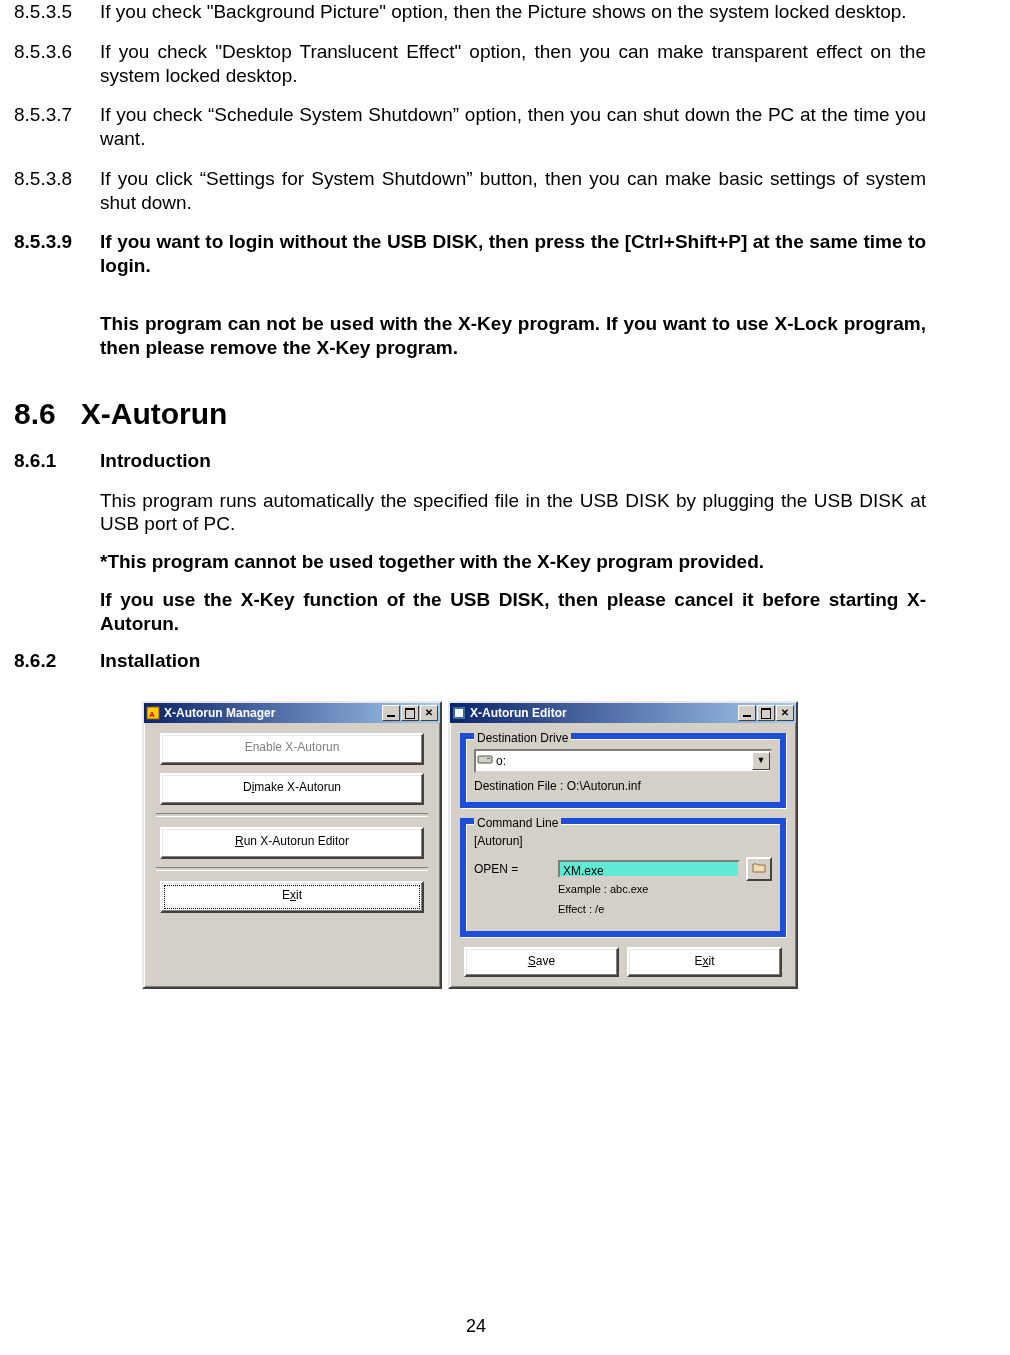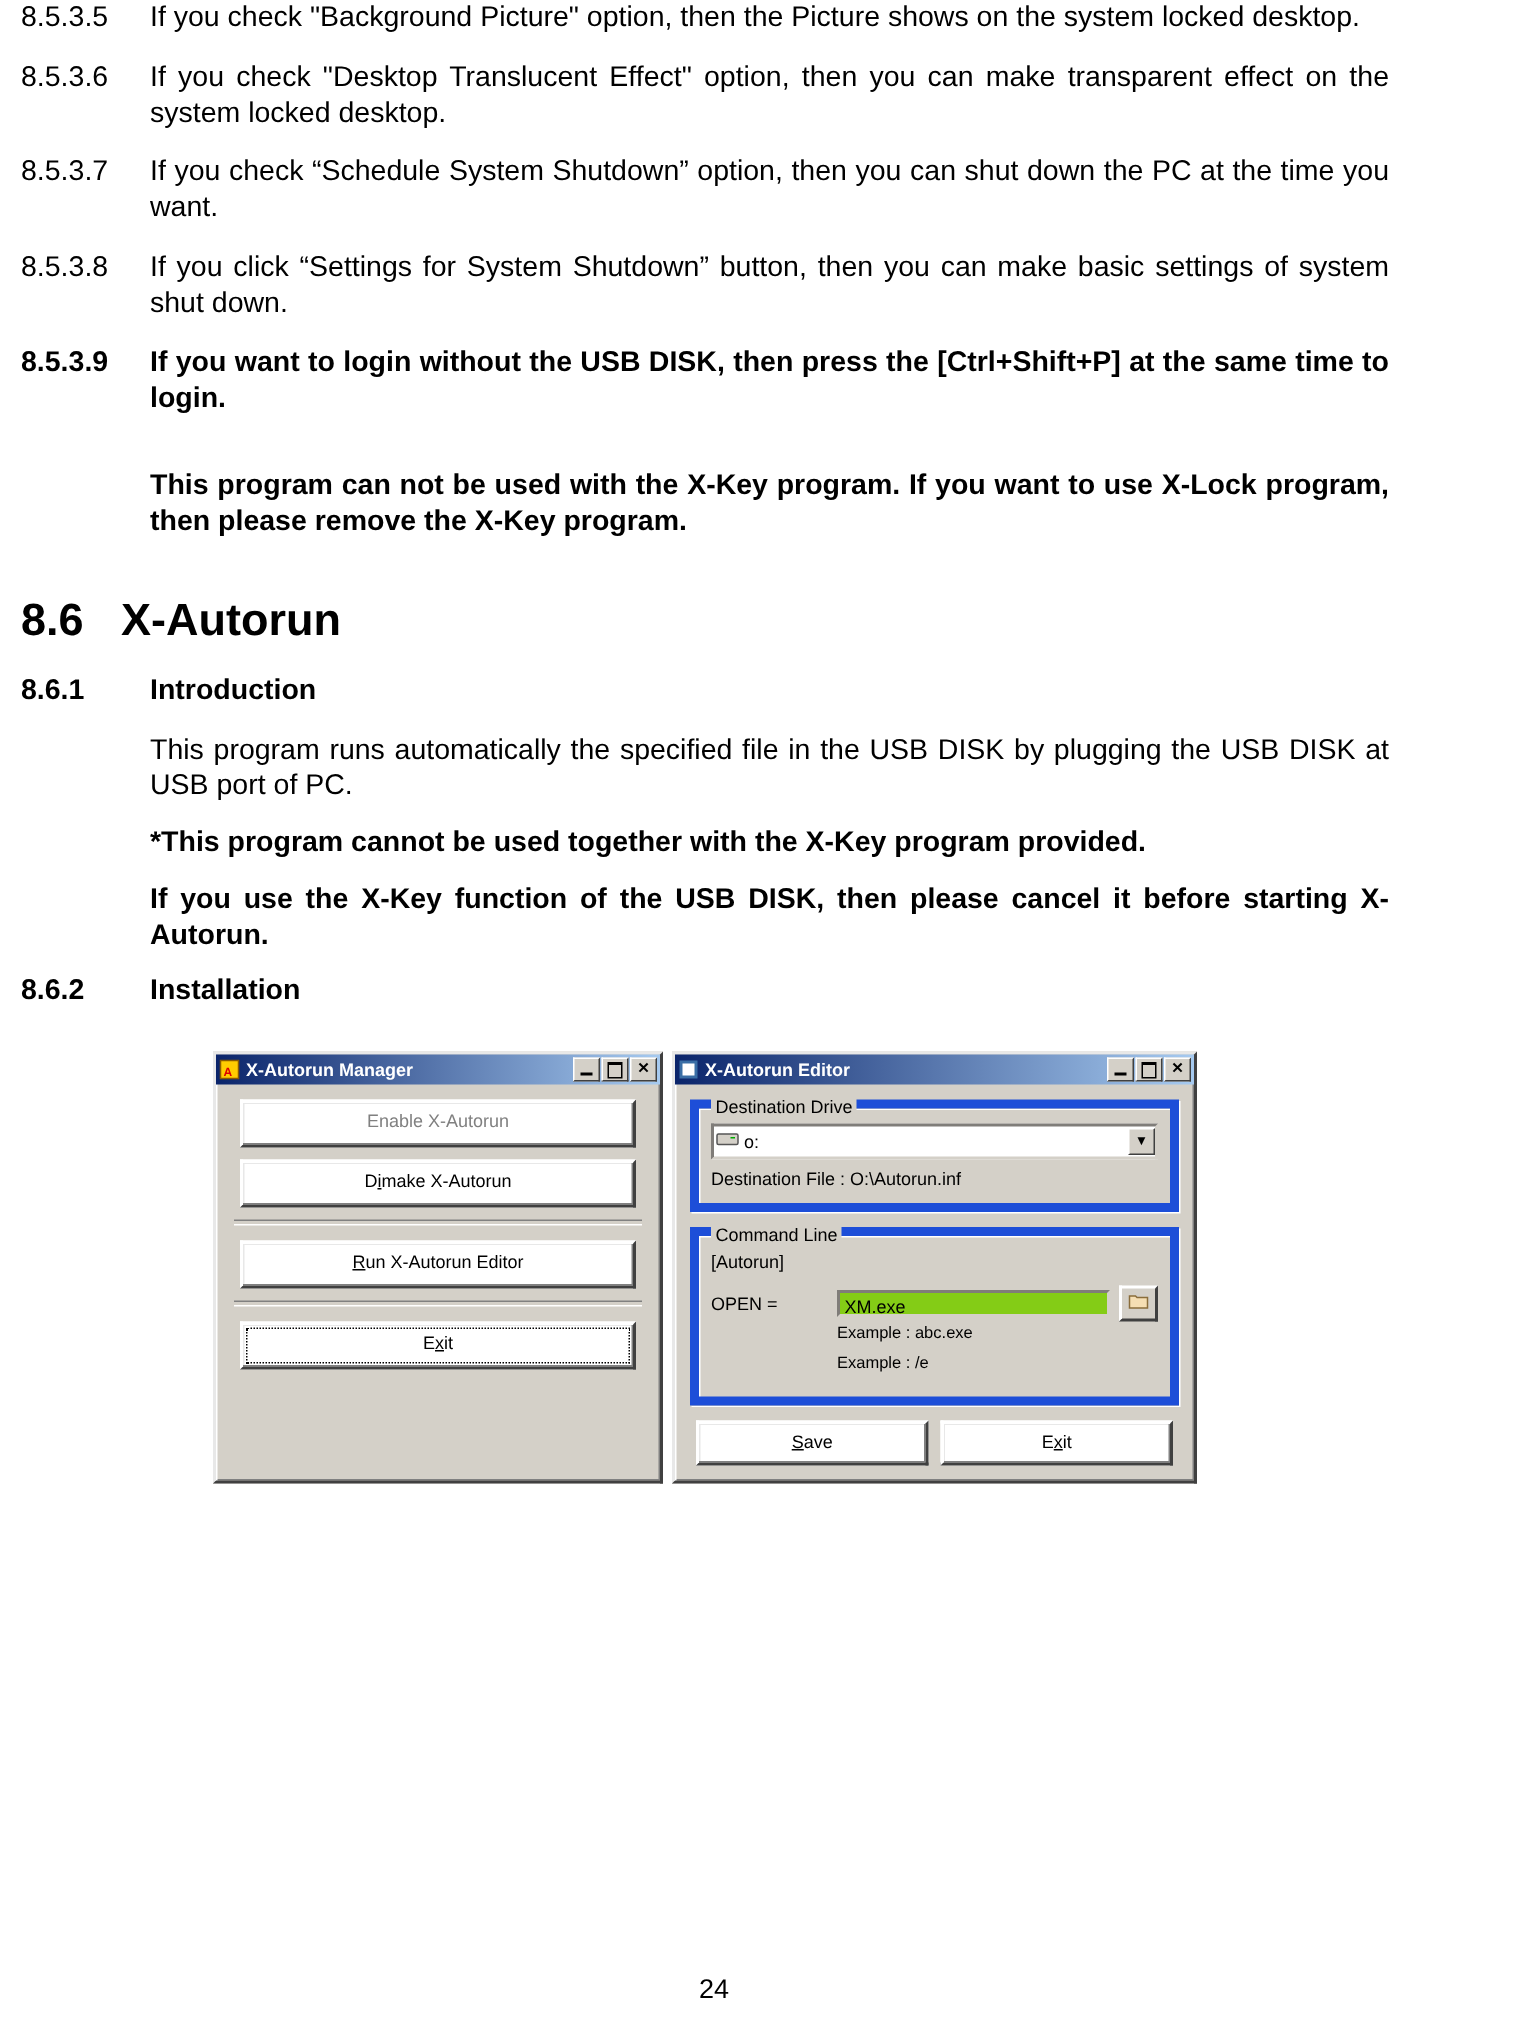--- a/index.html
+++ b/index.html
@@ -133,21 +133,21 @@
     flex: 1; padding-left: 2px; font-size: 12px;
   }
   .dropdown .dd-arrow {
     width: 16px; height: 16px;
     background: #d4d0c8;
     border: 1px solid; border-color:#fff #404040 #404040 #fff;
     display: inline-flex; align-items:center; justify-content:center;
     font-size: 9px;
   }
   .textfield {
-    background: #84cc16;
+    background: #5eead4;
     border: 2px inset #d4d0c8;
     height: 18px;
     padding: 0 3px;
     font-size: 12px;
     line-height: 18px;
     box-sizing: border-box;
   }
   .rowline { display:flex; align-items:center; gap:6px; margin-bottom:2px; }
   .rowline .lab { width: 78px; font-size: 12px; }
   .smallnote { font-size: 11px; margin-left: 84px; margin-bottom: 6px; }
@@ -293,21 +293,21 @@
             <div class="browse-btn">
               <span>
                 <svg width="14" height="12">
                     <path d="M1 3 h4 l1 1 h7 v7 h-12 z" fill="#f5deb3" stroke="#8a6d3b"></path>
                   </svg>
               </span>
             </div>
           </div>
           <div class="smallnote">Example : abc.exe</div>
 
-          <div class="smallnote">Example : /e</div>
+          <div class="smallnote">Effect : /e</div>
         </div>
 
         <div class="footer-btns">
           <div class="btn3d">
             <span class="ul">S</span><span>ave</span>
           </div>
           <div class="btn3d">
             <span>E</span><span class="ul">x</span><span>it</span>
           </div>
         </div>

